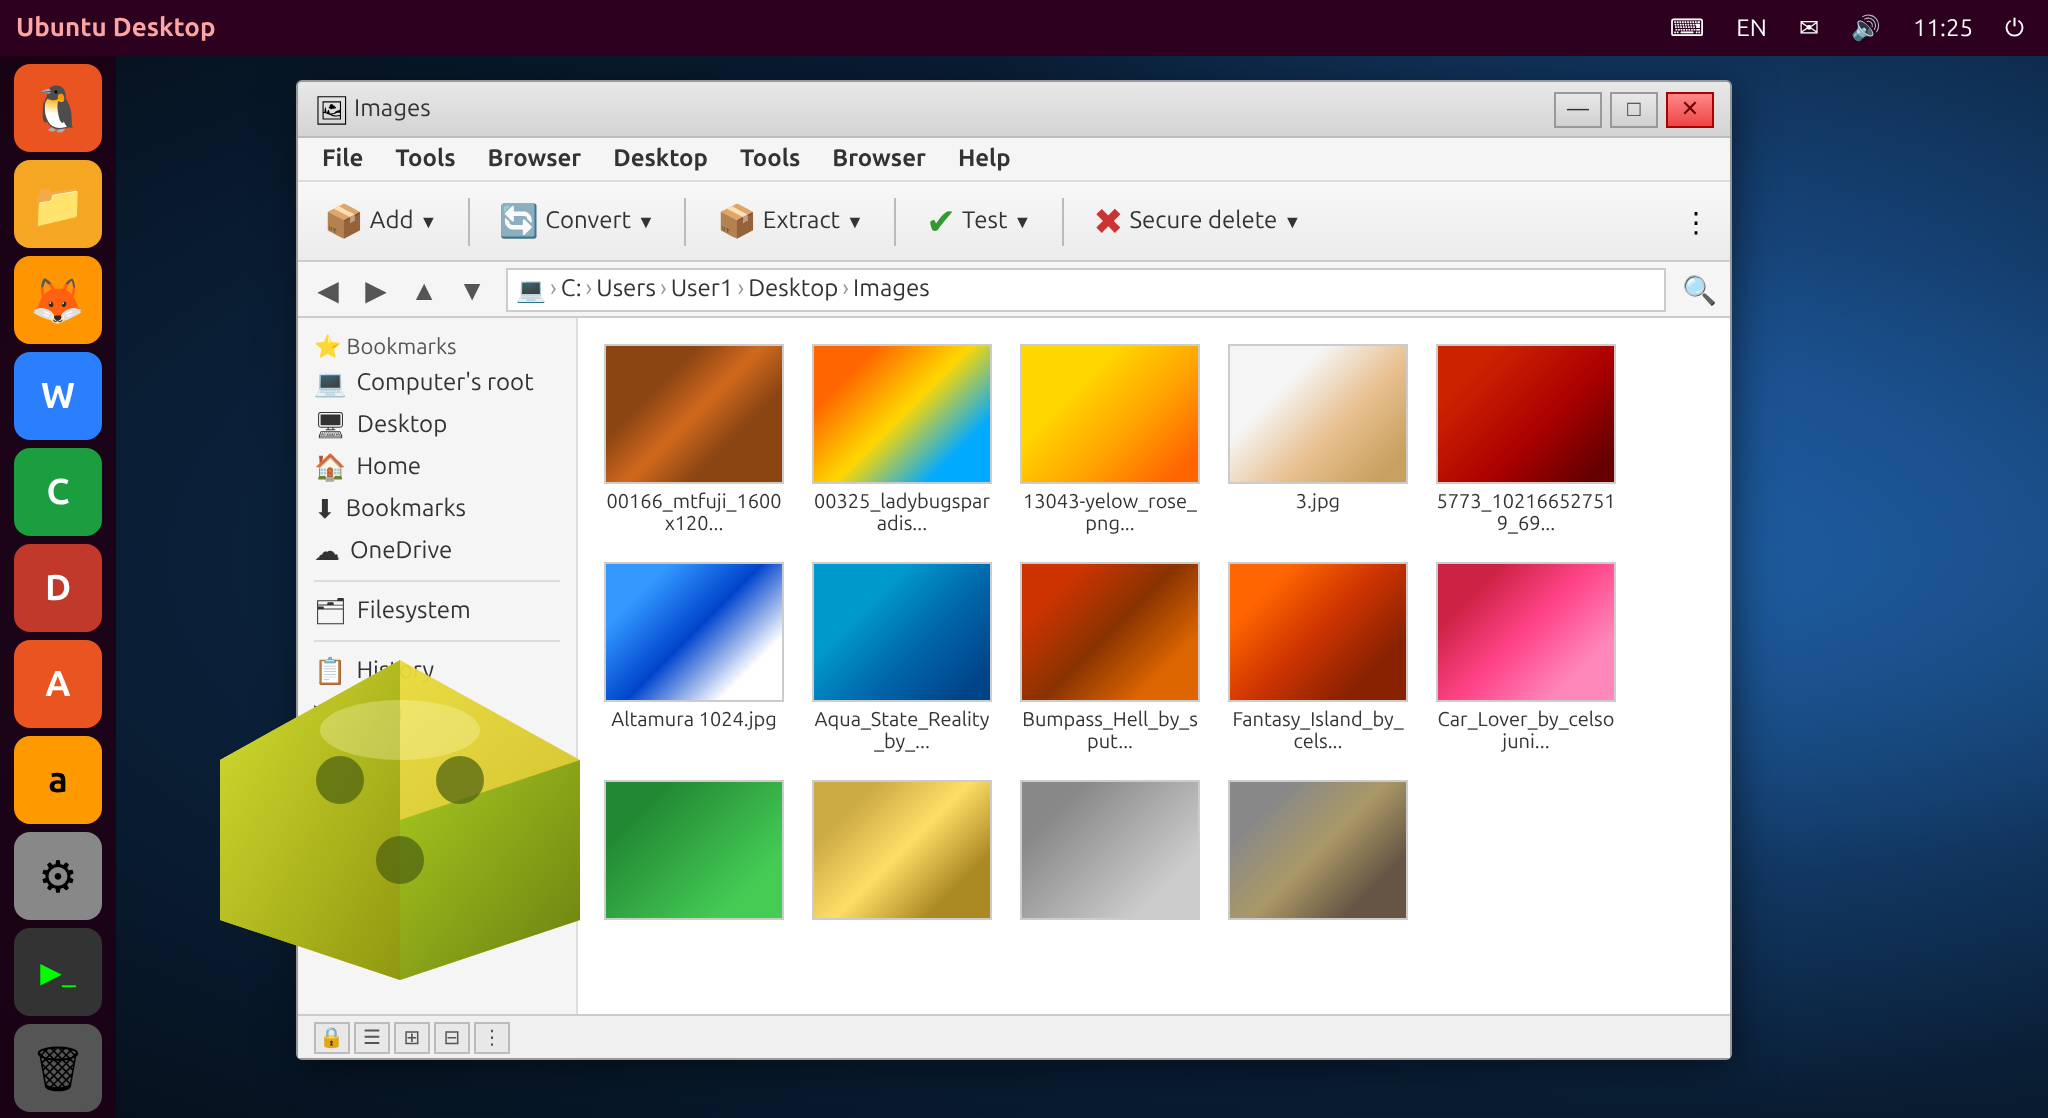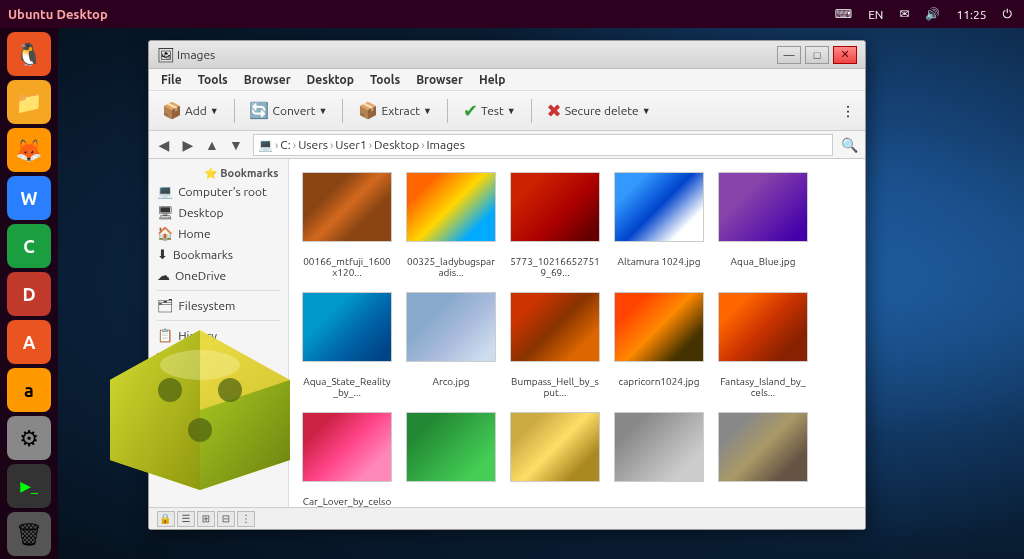--- a/index.html
+++ b/index.html
@@ -266,21 +266,21 @@
     .sidebar-item {
       display: flex;
       align-items: center;
       gap: 5px;
       padding: 3px 8px;
       cursor: pointer;
       font-size: 12px;
       color: #333;
     }
     .sidebar-item .sicon { font-size: 13px; }
-    .sidebar-label { font-size: 11px; color: #555; padding: 4px 8px 1px; font-weight: bold; margin-left: 47px; }
+    .sidebar-label { font-size: 11px; color: #555; padding: 4px 8px 1px; font-weight: normal; }
     .sidebar-divider { height: 1px; background: #ddd; margin: 4px 8px; }
 
     
     .file-grid {
       flex: 1;
       overflow-y: scroll;
       background: #fff;
       padding: 8px;
       display: flex;
       flex-wrap: wrap;
@@ -305,21 +305,21 @@
       display: flex;
       align-items: center;
       justify-content: center;
       overflow: hidden;
       font-size: 10px;
     }
     .file-name {
       font-size: 10px;
       color: #333;
       text-align: center;
-      margin-top: 14px;
+      margin-top: 3px;
       word-break: break-all;
       max-width: 98px;
     }
 
     
     .status-bar {
       background: #f0f0f0;
       border-top: 1px solid #ccc;
       height: 22px;
       display: flex;
@@ -528,46 +528,42 @@
 
     <div class="file-item">
           <div class="file-thumb thumb-0"></div>
           <div class="file-name">00166_mtfuji_1600x120...</div>
         </div>
         <div class="file-item">
           <div class="file-thumb thumb-1"></div>
           <div class="file-name">00325_ladybugsparadis...</div>
         </div>
         <div class="file-item">
+          <div class="file-thumb thumb-2"></div>
+          <div class="file-name">13043-yelow_rose_png...</div>
+        </div>
+        <div class="file-item">
+          <div class="file-thumb thumb-3"></div>
+          <div class="file-name">3.jpg</div>
+        </div>
+        <div class="file-item">
           <div class="file-thumb thumb-4"></div>
           <div class="file-name">5773_102166527519_69...</div>
         </div>
         <div class="file-item">
           <div class="file-thumb thumb-6"></div>
           <div class="file-name">Altamura 1024.jpg</div>
         </div>
         <div class="file-item">
-          <div class="file-thumb thumb-8"></div>
-          <div class="file-name">Aqua_Blue.jpg</div>
-        </div>
-        <div class="file-item">
           <div class="file-thumb thumb-9"></div>
           <div class="file-name">Aqua_State_Reality_by_...</div>
         </div>
         <div class="file-item">
-          <div class="file-thumb thumb-10"></div>
-          <div class="file-name">Arco.jpg</div>
-        </div>
-        <div class="file-item">
           <div class="file-thumb thumb-11"></div>
           <div class="file-name">Bumpass_Hell_by_sput...</div>
-        </div>
-        <div class="file-item">
-          <div class="file-thumb thumb-12"></div>
-          <div class="file-name">capricorn1024.jpg</div>
         </div>
         <div class="file-item">
           <div class="file-thumb thumb-14"></div>
           <div class="file-name">Fantasy_Island_by_cels...</div>
         </div>
         <div class="file-item">
           <div class="file-thumb thumb-13"></div>
           <div class="file-name">Car_Lover_by_celsojuni...</div>
         </div>
         <div class="file-item">

